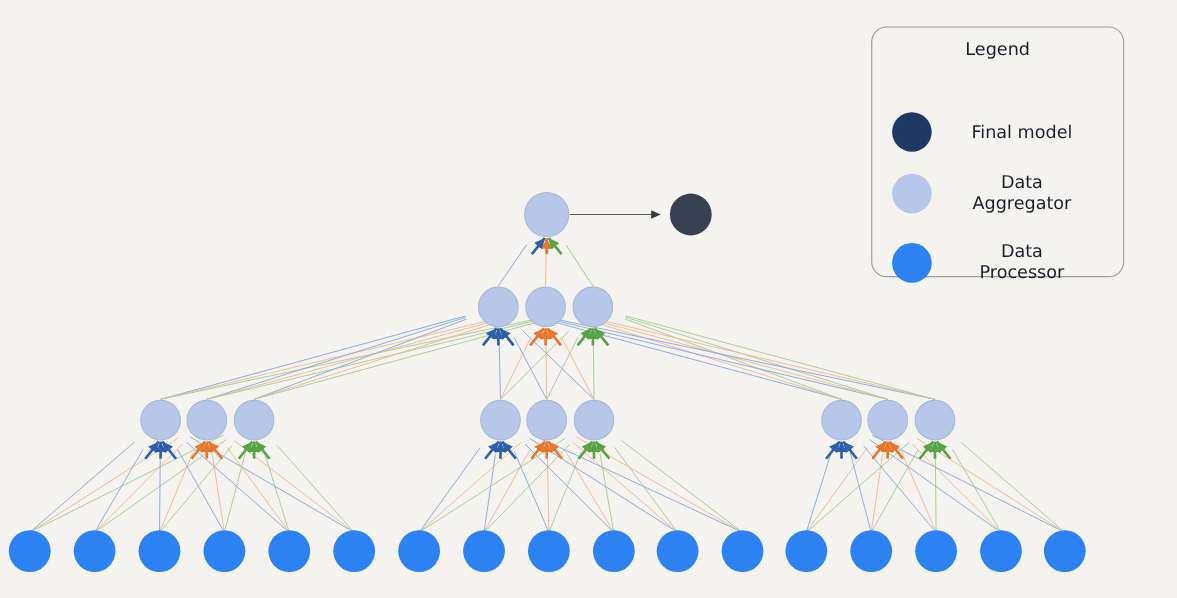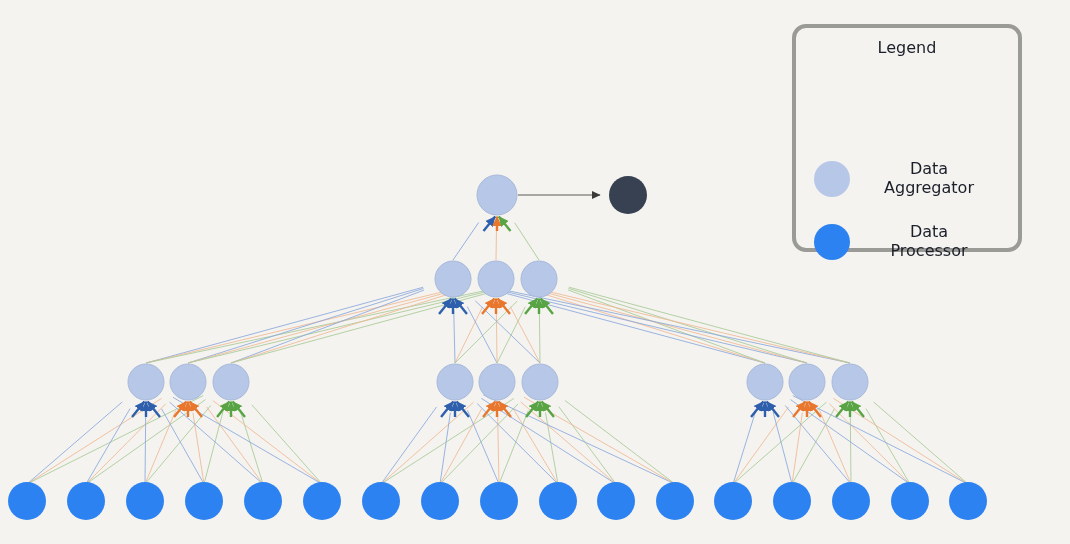--- a/index.html
+++ b/index.html
@@ -8,21 +8,21 @@
     background:#f4f3ef;
     font-family:"DejaVu Sans", sans-serif;
     overflow:hidden;
     position:relative;
   }
   #stage{position:absolute;left:0;top:0;width:1070px;height:544px;}
   svg#graph{position:absolute;left:0;top:0;width:1070px;height:544px;}
 
   .legend-box{
     position:absolute;
-    border:4px solid #0ea5e9;
+    border:1px solid #0ea5e9;
     border-radius:14px;
     background:#f4f3ef;
     box-sizing:border-box;
   }
   .legend-title{
     position:absolute;
     width:100%;
     text-align:center;
     font-size:16px;
     color:#1b1f2a;
@@ -228,20 +228,24 @@
         <circle cx="496" cy="279" r="18" fill="#b6c7e8" stroke="#a8b9da" stroke-width="1"></circle>
         <circle cx="539" cy="279" r="18" fill="#b6c7e8" stroke="#a8b9da" stroke-width="1"></circle>
         <circle cx="497" cy="195" r="20" fill="#b6c7e8" stroke="#a8b9da" stroke-width="1"></circle>
         <circle cx="628" cy="195" r="19" fill="#374151"></circle>
       </g>
   </svg>
 
   <div class="legend-box" style="left: 792px; top: 24px; width: 230px; height: 228px; border-color: rgb(154, 154, 150);">
     <div class="legend-title">Legend</div>
 
+    <div class="legend-row" style="top: 77px;">
+      <div class="legend-swatch" style="background: rgb(31, 56, 100);"></div>
+      <div class="legend-label">Final model</div>
+    </div>
 
     <div class="legend-row" style="top: 132px;">
       <div class="legend-swatch" style="background: rgb(182, 199, 232);"></div>
       <div class="legend-label">Data
 Aggregator</div>
     </div>
 
     <div class="legend-row" style="top: 195px;">
       <div class="legend-swatch" style="background: rgb(44, 130, 240);"></div>
       <div class="legend-label">Data

